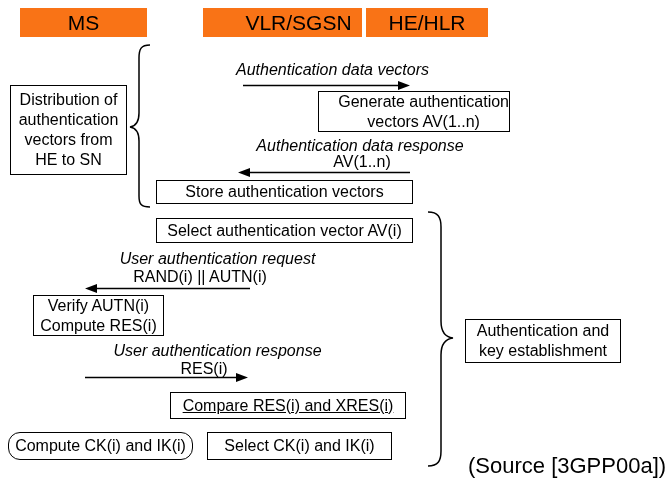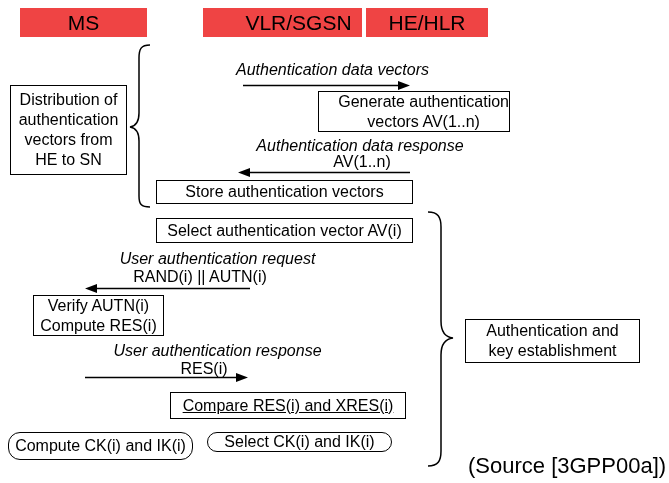--- a/index.html
+++ b/index.html
@@ -7,21 +7,21 @@
     width: 669px; height: 483px;
     position: relative;
     background: #ffffff;
     font-family: "Liberation Sans", sans-serif;
     color: #000000;
     overflow: hidden;
   }
   .entity {
     position: absolute;
     top: 8px; height: 29px;
-    background: #ef4444;
+    background: #f97316;
     text-align: center;
     font-size: 21px;
     line-height: 29px;
   }
   .box {
     position: absolute;
     border: 1.5px solid #000;
     background: #fff;
     box-sizing: border-box;
     display: flex;
@@ -114,25 +114,25 @@
 </div>
 
 <div class="box" style="left:170px; top:392px; width:236px; height:27px;text-decoration:underline;">
   <span>Compare RES(i) and XRES(i)</span>
 </div>
 
 <div class="box" style="left:8px; top:432px; width:185px; height:28px;border-radius:12px;">
   <span>Compute CK(i) and IK(i)</span>
 </div>
 
-<div class="box" style="left:207px; top:432px; width:185px; height:20px;border-radius:10px;">
+<div class="box" style="left:207px; top:432px; width:185px; height:28px;">
   <span>Select CK(i) and IK(i)</span>
 </div>
 
-<div class="box" style="left:465px; top:319px; width:175px; height:44px;">
+<div class="box" style="left:465px; top:319px; width:156px; height:44px;">
   <span>Authentication and<br>key establishment</span>
 </div>
 
 <div class="msg-label" style="left:230px; top:61px; width:205px;">Authentication data vectors</div>
 
 <div class="msg-label" style="left:240px; top:137px; width:240px;">Authentication data response</div>
 <div class="msg-param" style="left:262px; top:153px; width:200px;">AV(1..n)</div>
 
 <div class="msg-label" style="left:110px; top:250px; width:215px;">User authentication request</div>
 <div class="msg-param" style="left:100px; top:268px; width:200px;">RAND(i) || AUTN(i)</div>

